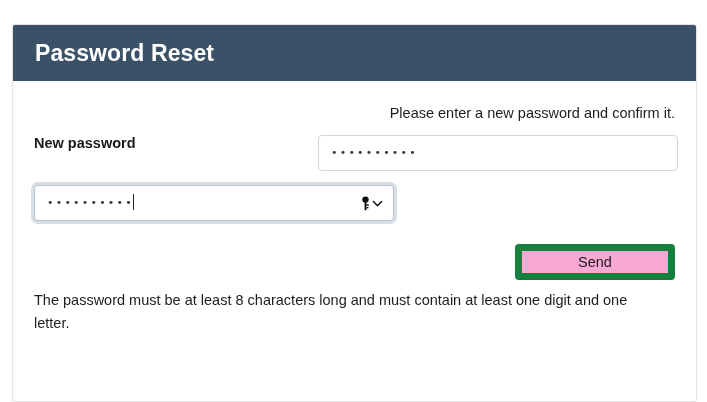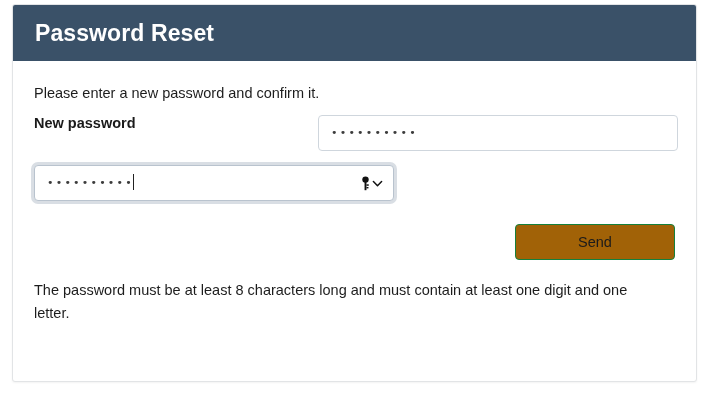--- a/index.html
+++ b/index.html
@@ -11,21 +11,21 @@
     height: 402px;
     background: #ffffff;
     font-family: "Liberation Sans", sans-serif;
     -webkit-font-smoothing: antialiased;
     overflow: hidden;
   }
 
   .panel {
     position: absolute;
     left: 12px;
-    top: 4px;
+    top: 24px;
     width: 685px;
     height: 378px;
     background: #ffffff;
     border: 1px solid #e2e4e6;
     border-radius: 3px;
     box-sizing: border-box;
     box-shadow: 0 1px 2px rgba(0,0,0,0.05);
     overflow: hidden;
   }
 
@@ -48,20 +48,21 @@
   .panel-body {
     padding: 22px 21px 0 21px;
     box-sizing: border-box;
   }
 
   .intro-text {
     font-size: 14.5px;
     color: #1d1d1d;
     margin: 0 0 12px 0;
     line-height: 1.4;
+    text-align: right;
   }
 
   .form-row {
     display: flex;
     align-items: flex-start;
     height: 48px;
     margin-top: 2px;
   }
   .field-label {
     width: 284px;
@@ -124,33 +125,33 @@
   .key-affordance svg { display: block; }
 
   .button-row {
     display: flex;
     justify-content: flex-end;
     margin-top: 11px;
   }
   .send-button {
     width: 160px;
     height: 36px;
-    background: #a16207;
-    border: 1px solid #15803d;
+    background: #f9a8d4;
+    border: 7px solid #15803d;
     border-radius: 4px;
     font-family: "Liberation Sans", sans-serif;
     font-size: 14.5px;
     color: #1b1b1b;
     cursor: pointer;
     line-height: 1;
     padding: 0;
   }
 
   .hint-text {
-    margin-top: 19px;
+    margin-top: 9px;
     font-size: 14.5px;
     color: #1d1d1d;
     line-height: 1.6;
     max-width: 625px;
   }
 </style>
 </head>
 <body>
 
 <div class="panel">

